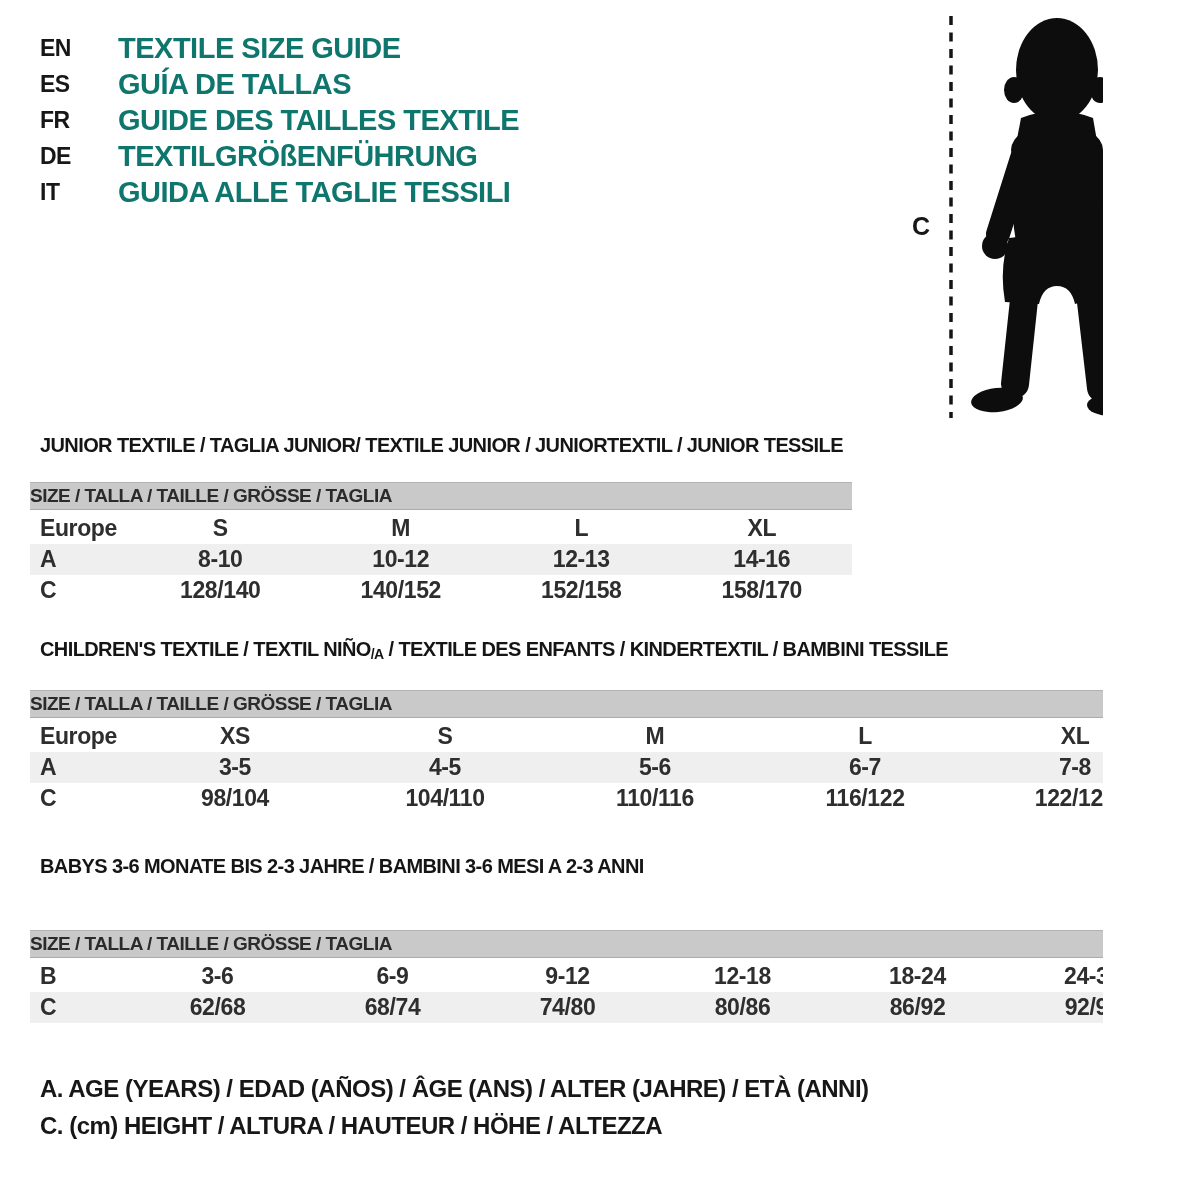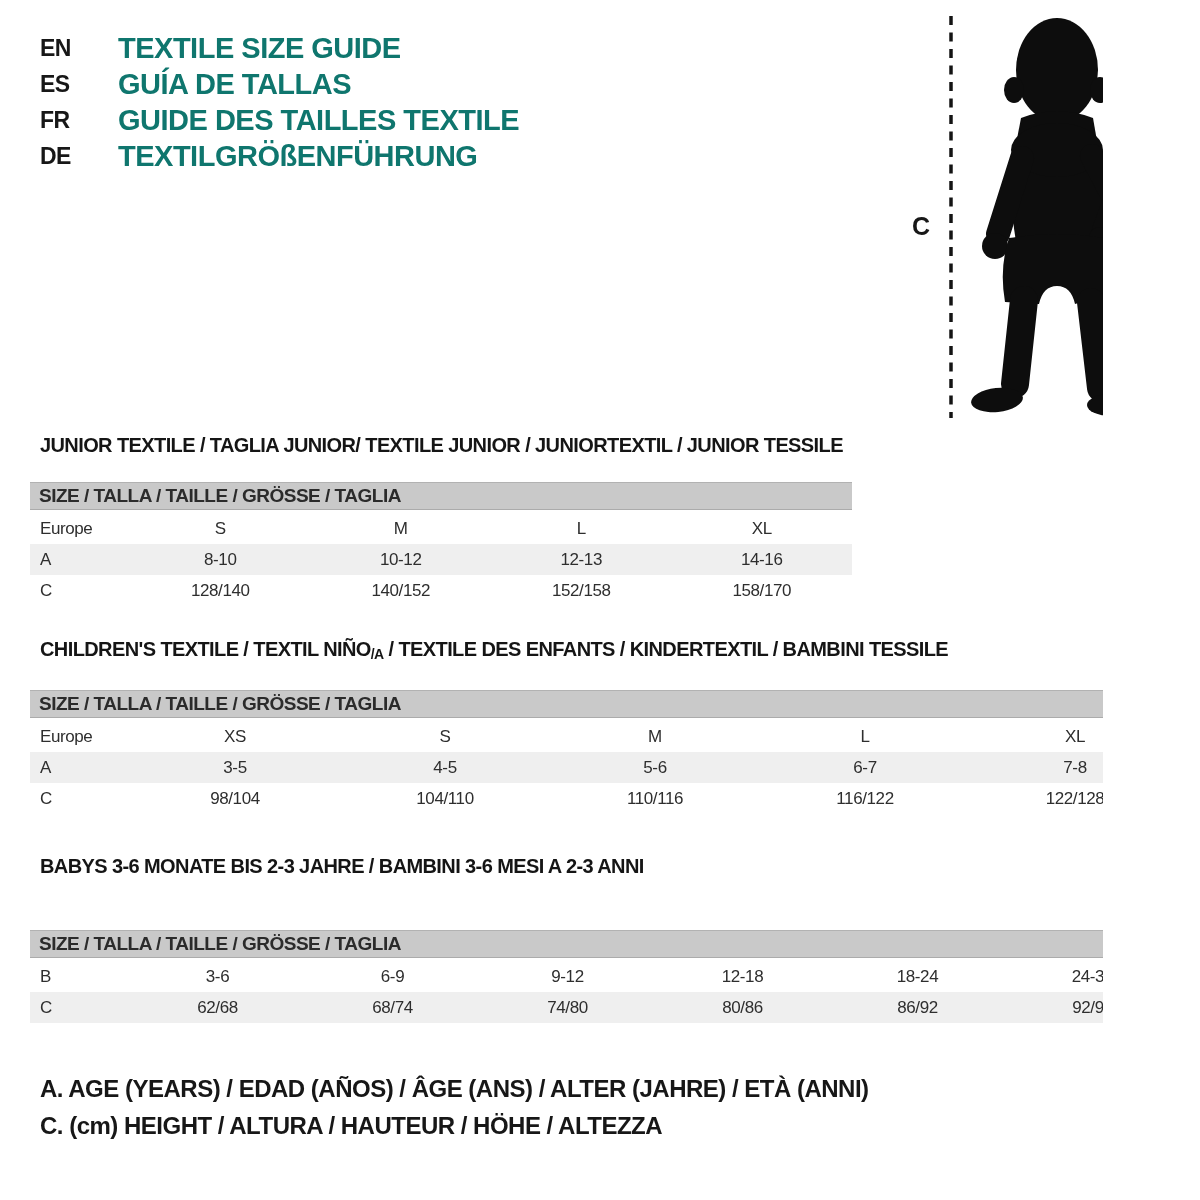--- a/index.html
+++ b/index.html
@@ -23,23 +23,23 @@
   .children-title { top:638px; left:40px; }
   .babies-title { top:848px; left:40px; line-height:36px; }
   .title-sub { font-size:14px; font-weight:700; vertical-align:-3px; }
 
   
   .tbl-wrap { left:30px; }
   .junior-tbl { top:482px; width:822px; }
   .children-tbl { top:690px; width:1150px; }
   .babies-tbl { top:930px; width:1150px; }
   .bar { height:28px; line-height:26px; background:#c9c9c9; border-top:1px solid #b2b2b2; border-bottom:1px solid #ababab;
-         padding-left:9px; font-size:19px; font-weight:700; letter-spacing:-0.5px; color:#2b2b2b; margin-bottom:3px; }
+         font-size:19px; font-weight:700; letter-spacing:-0.5px; color:#2b2b2b; margin-bottom:3px; }
   table.sz { width:100%; border-collapse:collapse; table-layout:fixed; }
-  table.sz td { height:31px; font-size:17px; font-weight:400; letter-spacing:-0.4px; color:#2e2e2e; text-align:center; vertical-align:middle; }
+  table.sz td { height:31px; font-size:23px; font-weight:700; letter-spacing:-0.4px; color:#2e2e2e; text-align:center; vertical-align:middle; }
   table.sz td.lbl { width:100px; text-align:left; padding-left:10px; }
   tr.shade td { background:#efefef; }
 
   
   .notes { top:1070px; left:40px; line-height:37px; }
   .note-line { font-size:24px; font-weight:700; letter-spacing:-0.5px; color:#171717; white-space:nowrap; }
 </style>
 </head>
 <body>
 
@@ -54,20 +54,24 @@
       <span class="lang-code">ES</span>
       <span class="lang-label">GUÍA DE TALLAS</span>
     </div>
     <div class="lang-row">
       <span class="lang-code">FR</span>
       <span class="lang-label">GUIDE DES TAILLES TEXTILE</span>
     </div>
     <div class="lang-row">
       <span class="lang-code">DE</span>
       <span class="lang-label">TEXTILGRÖßENFÜHRUNG</span>
+    </div>
+    <div class="lang-row">
+      <span class="lang-code">IT</span>
+      <span class="lang-label">GUIDA ALLE TAGLIE TESSILI</span>
     </div>
   </div>
 
   <div class="abs measure-label">C</div>
   <svg class="abs figure-wrap" viewBox="0 0 250 430" xmlns="http://www.w3.org/2000/svg">
     <line x1="46" y1="16" x2="46" y2="418" stroke="#141414" stroke-width="3.5" stroke-dasharray="9 7.5"></line>
     <g fill="#0d0d0d">
       <ellipse cx="152" cy="70" rx="41" ry="52"></ellipse>
       <ellipse cx="109" cy="90" rx="10" ry="13"></ellipse>
       <ellipse cx="195" cy="90" rx="10" ry="13"></ellipse>

